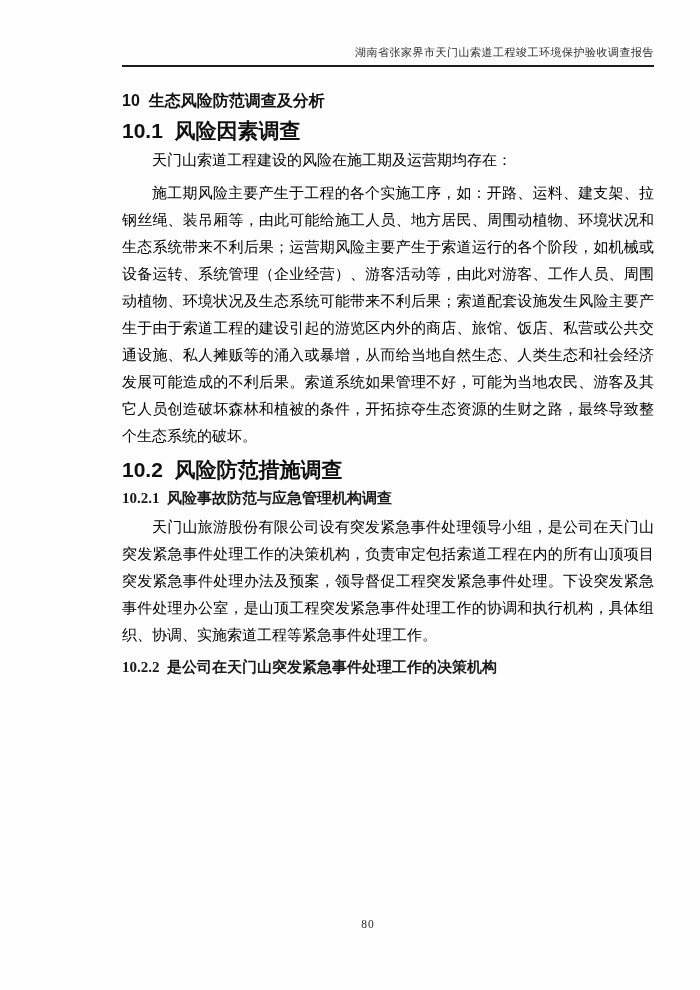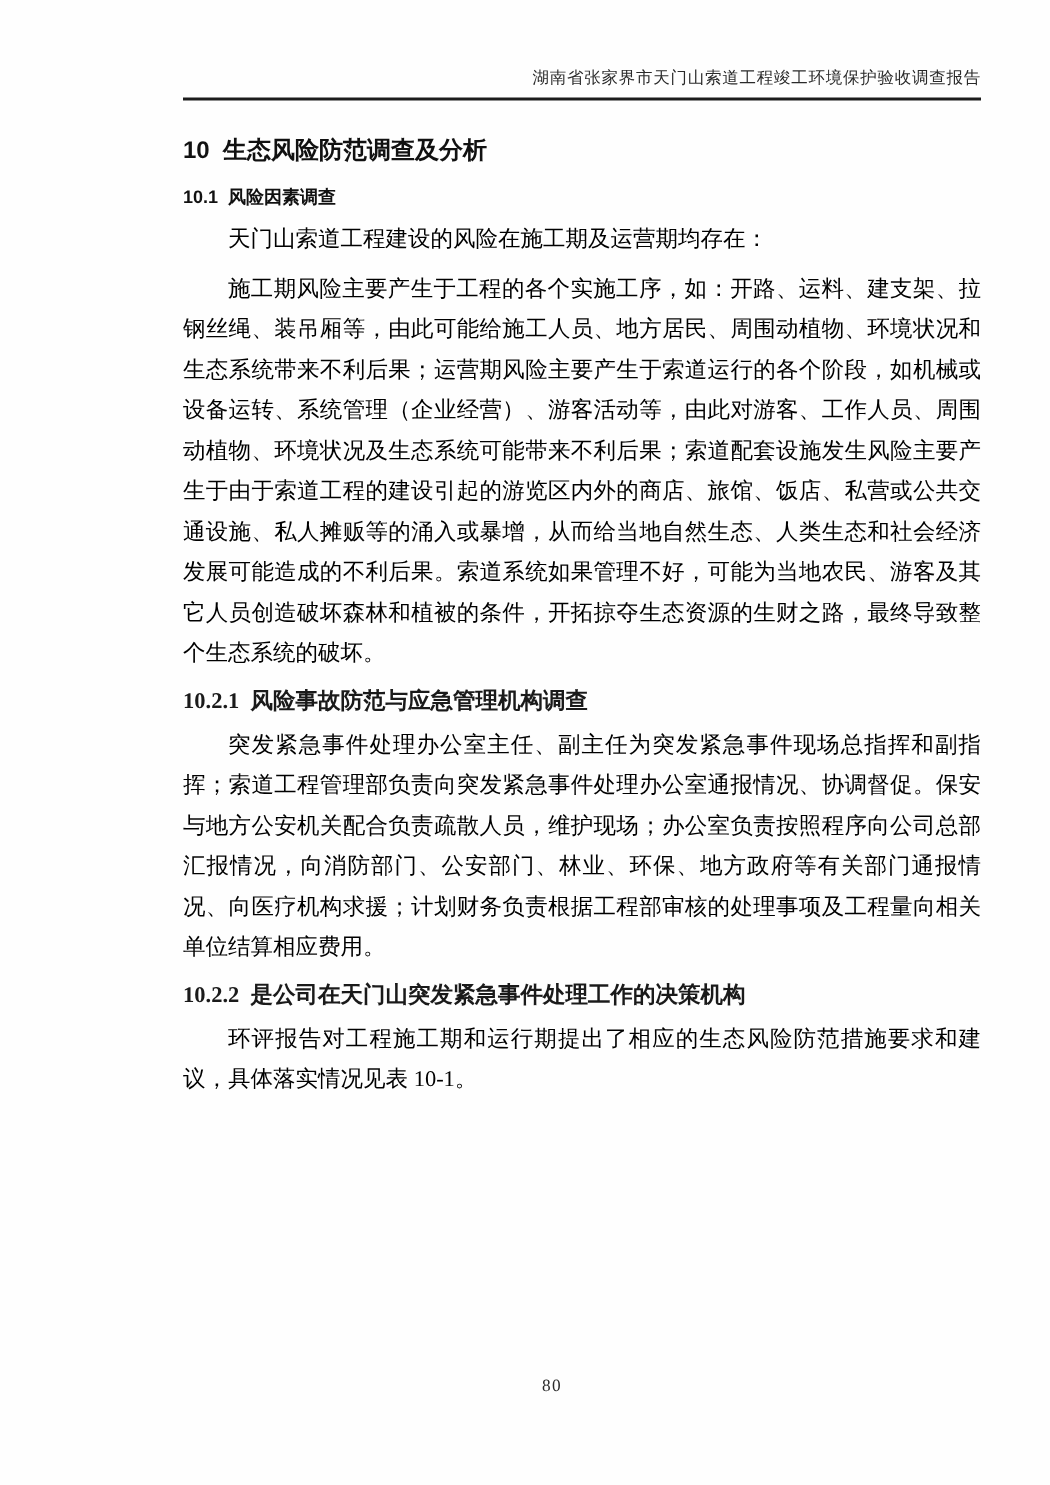--- a/index.html
+++ b/index.html
@@ -48,21 +48,21 @@
     font-weight: bold;
     font-size: 16px;
     line-height: 20px;
     color: #111111;
     margin: 0 0 0 0;
     white-space: pre-wrap;
   }
   .h2 {
     font-family: "Liberation Sans", "DejaVu Sans", sans-serif;
     font-weight: bold;
-    font-size: 12px;
+    font-size: 21px;
     line-height: 20px;
     color: #111111;
     margin: 10px 0 0 0;
     white-space: pre-wrap;
   }
   .h3 {
     font-family: "Liberation Serif", "DejaVu Serif", serif;
     font-weight: bold;
     font-size: 15px;
     line-height: 20px;
@@ -108,29 +108,29 @@
   <div class="content">
 
     <div class="h1">10  生态风险防范调查及分析</div>
 
     <div class="h2">10.1  风险因素调查</div>
 
     <p class="para">天门山索道工程建设的风险在施工期及运营期均存在：</p>
 
     <p class="para tight">施工期风险主要产生于工程的各个实施工序，如：开路、运料、建支架、拉钢丝绳、装吊厢等，由此可能给施工人员、地方居民、周围动植物、环境状况和生态系统带来不利后果；运营期风险主要产生于索道运行的各个阶段，如机械或设备运转、系统管理（企业经营）、游客活动等，由此对游客、工作人员、周围动植物、环境状况及生态系统可能带来不利后果；索道配套设施发生风险主要产生于由于索道工程的建设引起的游览区内外的商店、旅馆、饭店、私营或公共交通设施、私人摊贩等的涌入或暴增，从而给当地自然生态、人类生态和社会经济发展可能造成的不利后果。索道系统如果管理不好，可能为当地农民、游客及其它人员创造破坏森林和植被的条件，开拓掠夺生态资源的生财之路，最终导致整个生态系统的破坏。</p>
 
+    <div class="h2">10.2  风险防范措施调查</div>
 
     <div class="h3">10.2.1  风险事故防范与应急管理机构调查</div>
 
+    <p class="para">天门山旅游股份有限公司设有突发紧急事件处理领导小组，是公司在天门山突发紧急事件处理工作的决策机构，负责审定包括索道工程在内的所有山顶项目突发紧急事件处理办法及预案，领导督促工程突发紧急事件处理。下设突发紧急事件处理办公室，是山顶工程突发紧急事件处理工作的协调和执行机构，具体组织、协调、实施索道工程等紧急事件处理工作。</p>
 
-    <p class="para tight">突发紧急事件处理办公室主任、副主任为突发紧急事件现场总指挥和副指挥；索道工程管理部负责向突发紧急事件处理办公室通报情况、协调督促。保安与地方公安机关配合负责疏散人员，维护现场；办公室负责按照程序向公司总部汇报情况，向消防部门、公安部门、林业、环保、地方政府等有关部门通报情况、向医疗机构求援；计划财务负责根据工程部审核的处理事项及工程量向相关单位结算相应费用。</p>
 
     <div class="h3">10.2.2  是公司在天门山突发紧急事件处理工作的决策机构</div>
 
-    <p class="para">环评报告对工程施工期和运行期提出了相应的生态风险防范措施要求和建议，具体落实情况见表 10-1。</p>
 
   </div>
 
   <div class="page-footer">
     <span class="page-number">80</span>
   </div>
 
 </div>
 
 </body></html>

